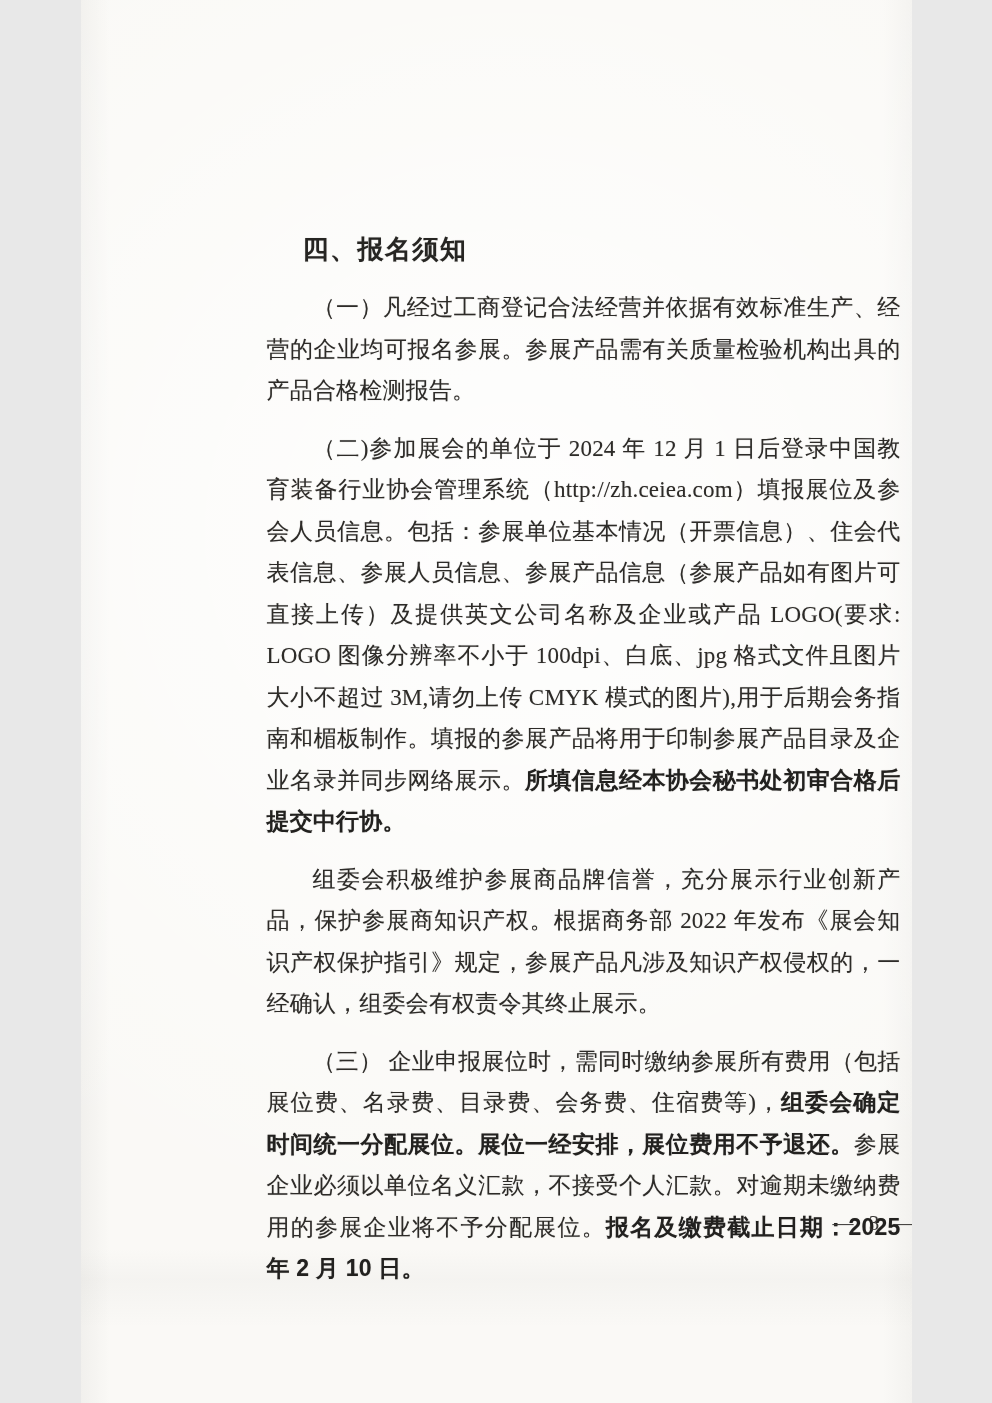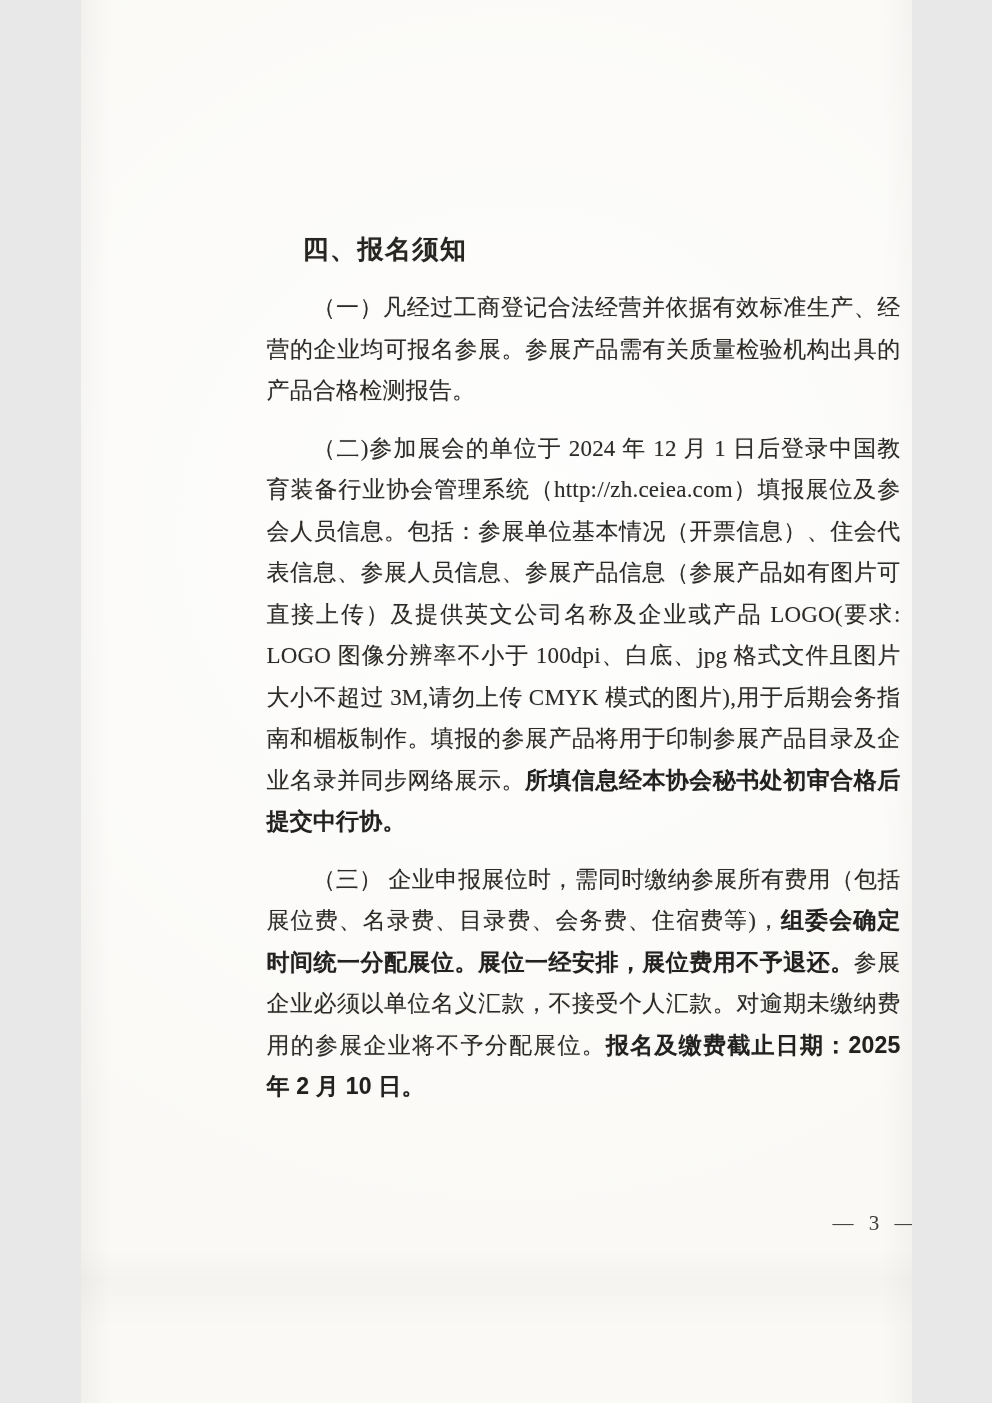--- a/index.html
+++ b/index.html
@@ -84,19 +84,20 @@
   <div class="artifact a1"></div>
   <div class="artifact a2"></div>
 
   <div class="doc">
     <h1 class="heading">四、报名须知</h1>
 
     <p><span>（一）凡经过工商登记合法经营并依据有效标准生产、经营的企业均可报名参展。参展产品需有关质量检验机构出具的产品合格检测报告。</span></p>
 
     <p><span>（二)参加展会的单位于 2024 年 12 月 1 日后登录中国教育装备行业协会管理系统（http://zh.ceiea.com）填报展位及参会人员信息。包括：参展单位基本情况（开票信息）、住会代表信息、参展人员信息、参展产品信息（参展产品如有图片可直接上传）及提供英文公司名称及企业或产品 LOGO(要求: LOGO 图像分辨率不小于 100dpi、白底、jpg 格式文件且图片大小不超过 3M,请勿上传 CMYK 模式的图片),用于后期会务指南和楣板制作。填报的参展产品将用于印制参展产品目录及企业名录并同步网络展示。</span><span class="bold-run">所填信息经本协会秘书处初审合格后提交中行协。</span></p>
 
+    <p><span>组委会积极维护参展商品牌信誉，充分展示行业创新产品，保护参展商知识产权。根据商务部 2022 年发布《展会知识产权保护指引》规定，参展产品凡涉及知识产权侵权的，一经确认，组委会有权责令其终止展示。</span></p>
 
     <p><span>（三） 企业申报展位时，需同时缴纳参展所有费用（包括展位费、名录费、目录费、会务费、住宿费等)，</span><span class="bold-run">组委会确定时间统一分配展位。展位一经安排，展位费用不予退还。</span><span>参展企业必须以单位名义汇款，不接受个人汇款。对逾期未缴纳费用的参展企业将不予分配展位。</span><span class="bold-run">报名及缴费截止日期：2025 年 2 月 10 日。</span></p>
   </div>
 
   <div class="page-number">— 3 —</div>
 
 </div>
 
 </body></html>

